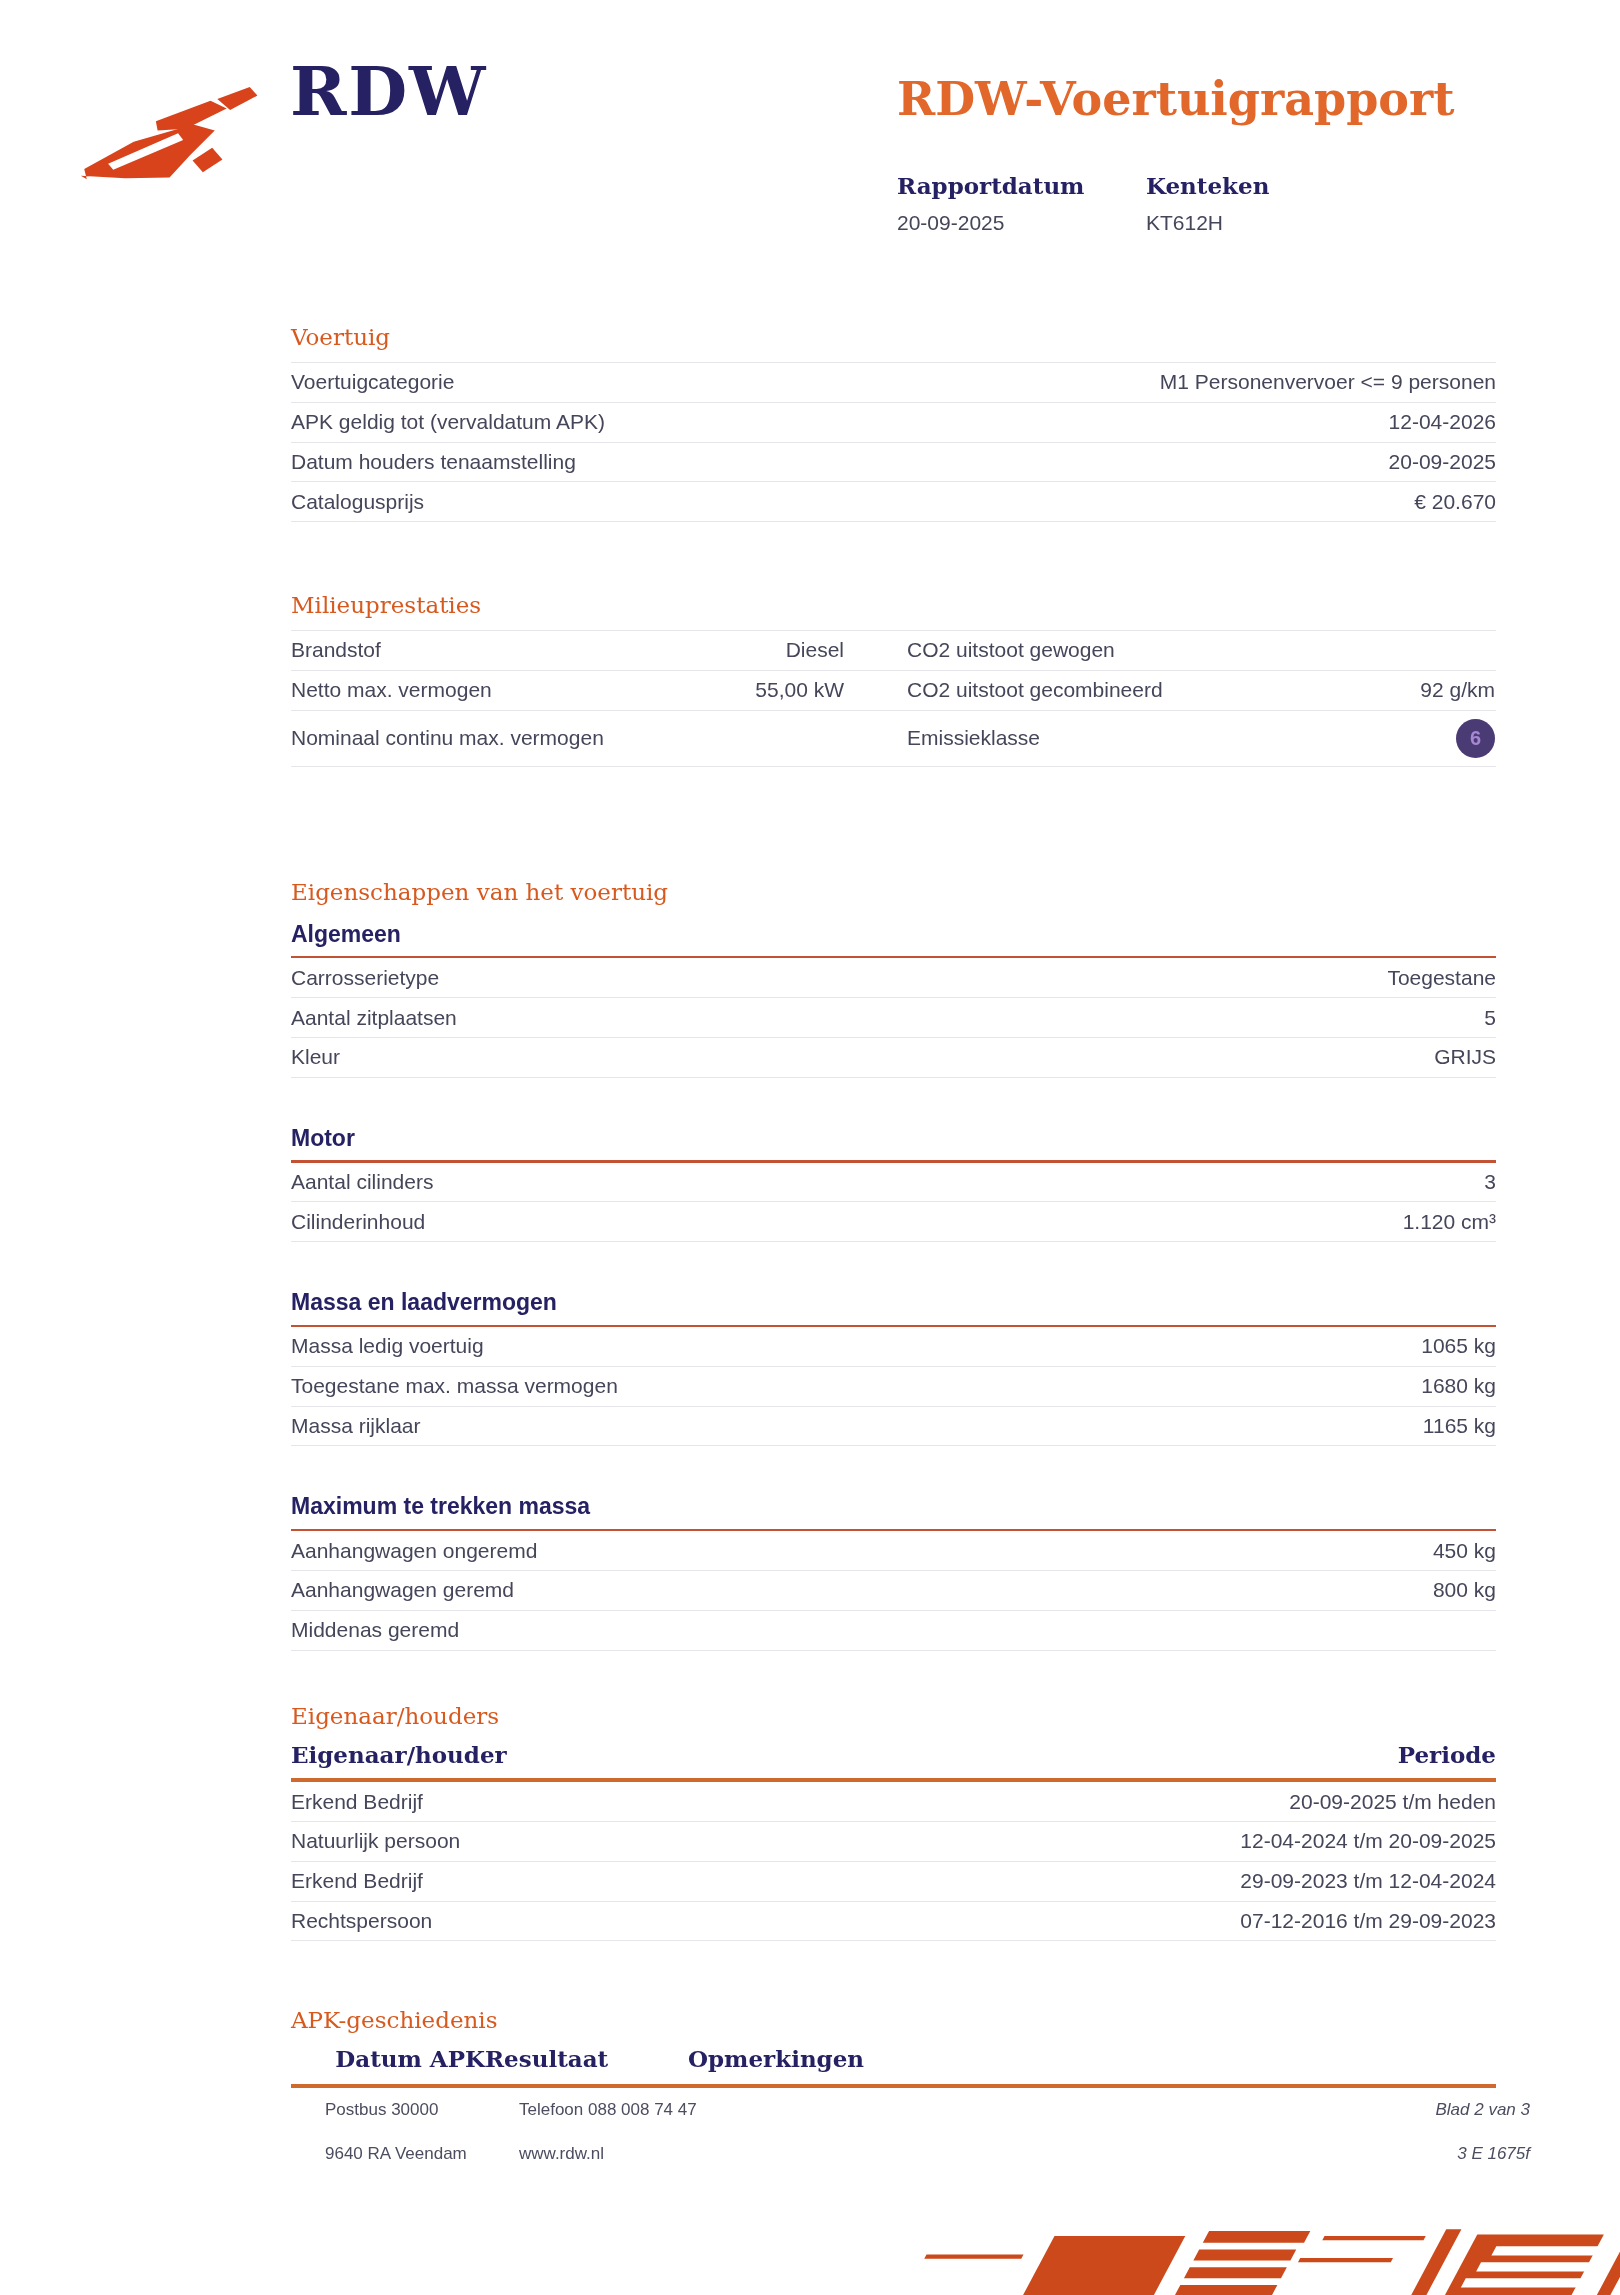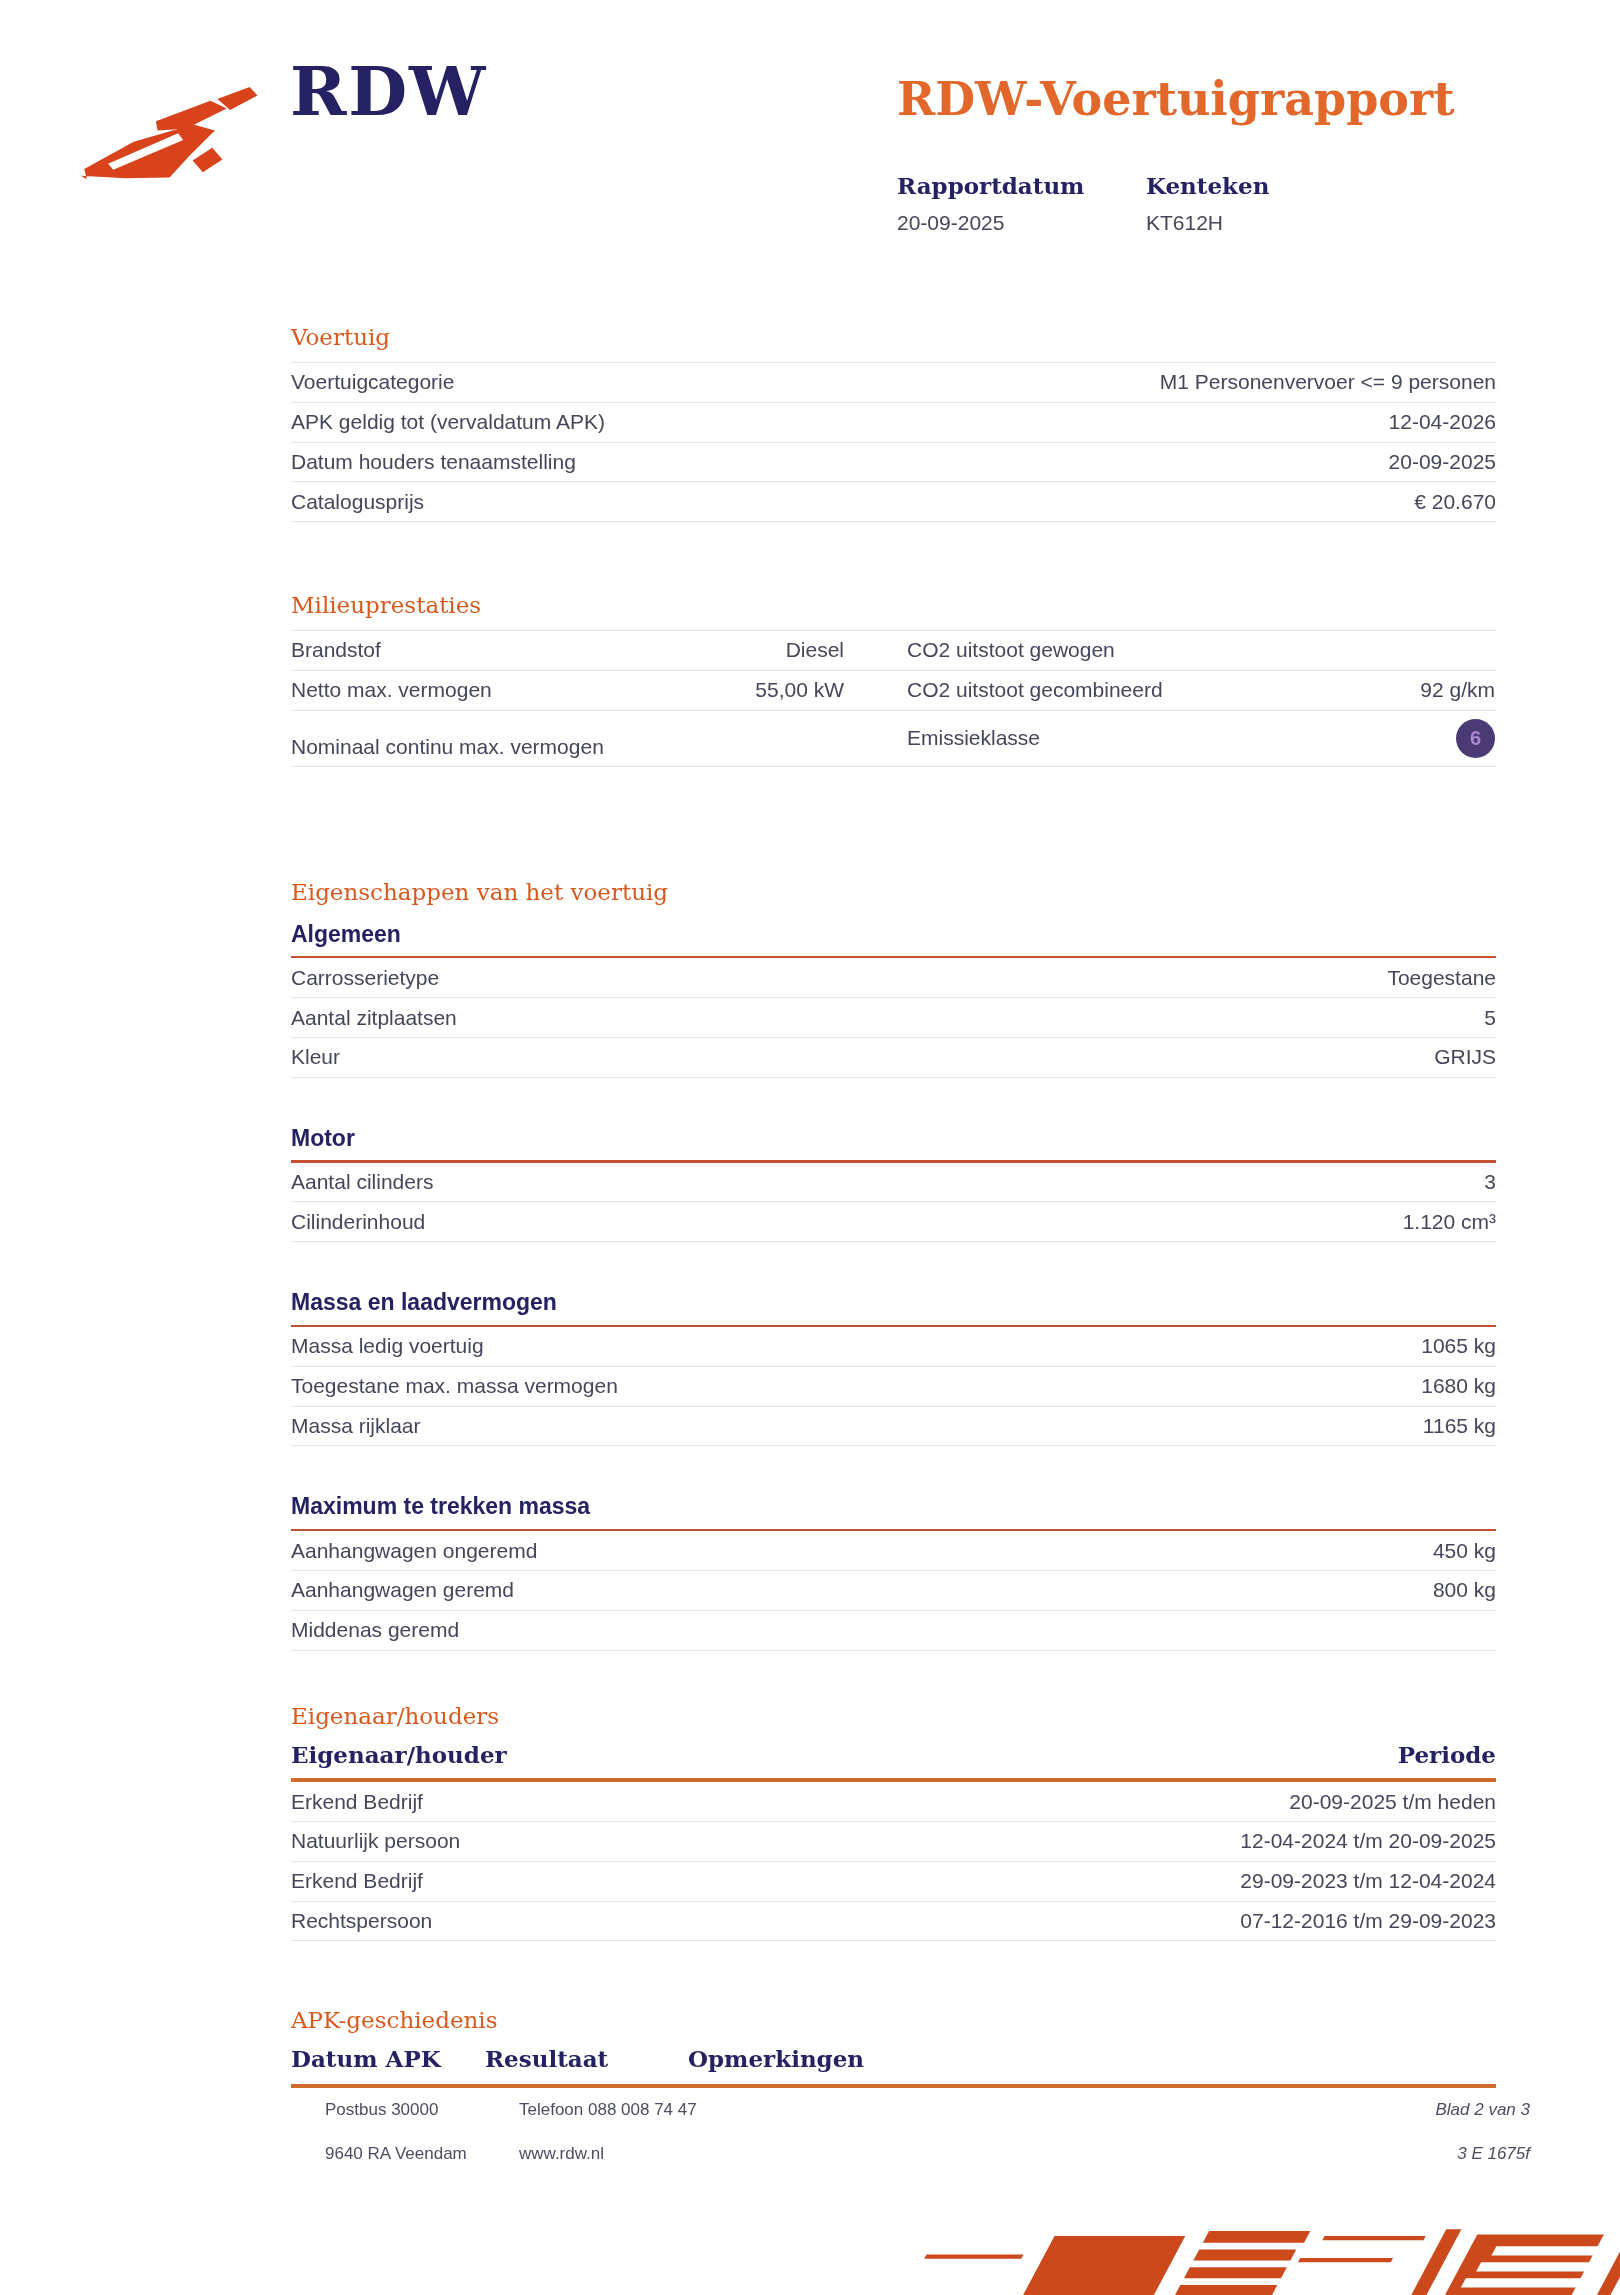--- a/index.html
+++ b/index.html
@@ -56,21 +56,21 @@
   .rows.no-top{border-top:none;}
   .row{
     display:flex;justify-content:space-between;align-items:flex-start;
     font-size:21px;line-height:22px;
     padding:8.4px 0;border-bottom:1.7px solid var(--hair);
   }
   .lbl{color:var(--body);}
   .val{color:var(--body);text-align:right;white-space:nowrap;}
   
   .mrow{
-    display:flex;align-items:flex-end;
+    display:flex;align-items:center;
     font-size:21px;line-height:22px;
     padding:8.4px 0;border-bottom:1.7px solid var(--hair);
   }
   .mleft{width:553px;display:flex;justify-content:space-between;align-items:center;}
   .mgap{width:63px;}
   .mright{width:588px;display:flex;justify-content:space-between;align-items:center;}
   .badge{
     display:flex;align-items:center;justify-content:center;
     width:39px;height:39px;border-radius:50%;
     background:var(--badge-bg);color:var(--badge-fg);
@@ -93,21 +93,21 @@
     font-size:23px;line-height:27px;color:var(--navy);
     padding-bottom:10px;
   }
   
   .apk-head{
     display:flex;
     font-family:"DejaVu Serif", serif;font-weight:bold;
     font-size:23px;line-height:27px;color:var(--navy);
     padding-bottom:11.8px;
   }
-  .apk-col1{width:194px;} .apk-col2{width:203px;} .apk-col3{flex:1;}
+  .apk-col1{width:194px;text-align:right;} .apk-col2{width:203px;} .apk-col3{flex:1;}
   
   .footer-row{
     position:absolute;left:291px;width:1205px;
     display:flex;align-items:baseline;
     font-size:17px;line-height:20px;color:var(--footer);margin-left:34px;
   }
   .f-col1{width:194px;} .f-col2{flex:1;} .f-col3{text-align:right;white-space:nowrap;font-style:italic;}
   .bottom-graphic{position:absolute;right:0;bottom:0;width:713px;height:69px;}
 </style>
 </head>

